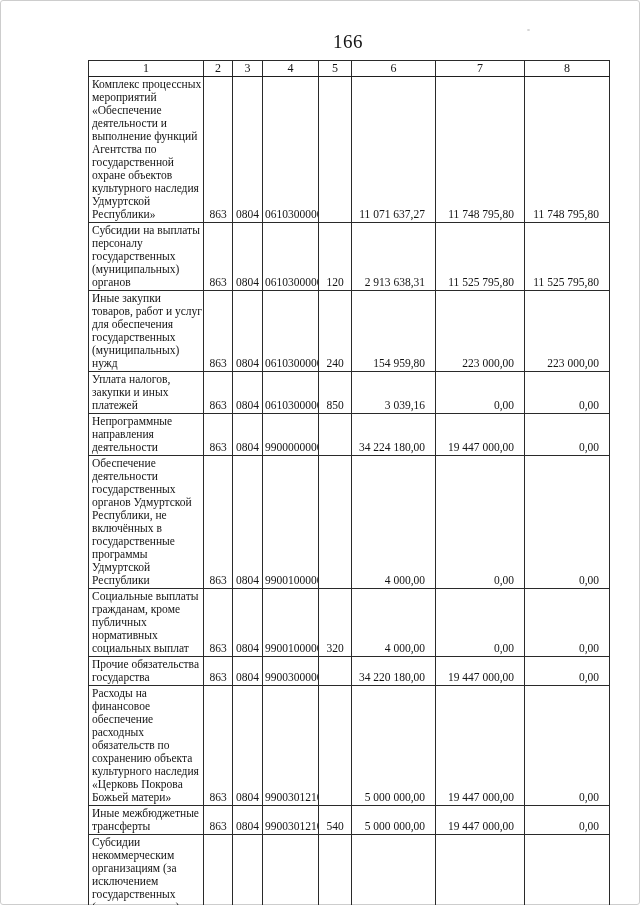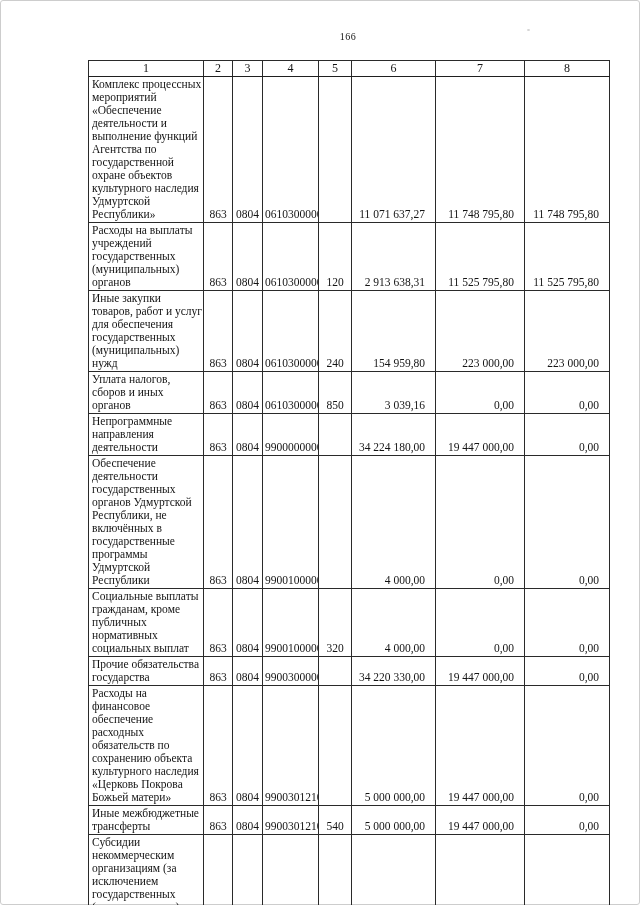--- a/index.html
+++ b/index.html
@@ -13,21 +13,21 @@
   }
   .scan-frame {
     position:absolute; left:0; top:0; right:0; bottom:0;
     border:1px solid #cdcdcd;
     border-radius:3px;
     pointer-events:none;
   }
   .page-number {
     position:absolute; top:31px; left:88px; width:520px;
     text-align:center;
-    font-size:10px;
+    font-size:19px;
     letter-spacing:0.5px;
   }
   table.budget {
     position:absolute; left:88px; top:60px;
     border-collapse:collapse;
     table-layout:fixed;
     width:521px;
     border:1.5px solid #1f1f1f;
   }
   th, td { border:1px solid #2a2a2a; overflow:hidden; }
@@ -87,41 +87,41 @@
         <td class="c1">Комплекс процессных мероприятий «Обеспечение деятельности и выполнение функций Агентства по государственной охране объектов культурного наследия Удмуртской Республики»</td>
         <td class="c2">863</td>
         <td class="c3">0804</td>
         <td class="c4">0610300000</td>
         <td class="c5"></td>
         <td class="c6">11 071 637,27</td>
         <td class="c7">11 748 795,80</td>
         <td class="c8">11 748 795,80</td>
       </tr>
       <tr>
-        <td class="c1">Расходы на выплаты учреждений государственных (муниципальных) органов</td>
+        <td class="c1">Субсидии на выплаты персоналу государственных (муниципальных) органов</td>
         <td class="c2">863</td>
         <td class="c3">0804</td>
         <td class="c4">0610300000</td>
         <td class="c5">120</td>
         <td class="c6">2 913 638,31</td>
         <td class="c7">11 525 795,80</td>
         <td class="c8">11 525 795,80</td>
       </tr>
       <tr>
         <td class="c1">Иные закупки товаров, работ и услуг для обеспечения государственных (муниципальных) нужд</td>
         <td class="c2">863</td>
         <td class="c3">0804</td>
         <td class="c4">0610300000</td>
         <td class="c5">240</td>
         <td class="c6">154 959,80</td>
         <td class="c7">223 000,00</td>
         <td class="c8">223 000,00</td>
       </tr>
       <tr>
-        <td class="c1">Уплата налогов, сборов и иных органов</td>
+        <td class="c1">Уплата налогов, закупки и иных платежей</td>
         <td class="c2">863</td>
         <td class="c3">0804</td>
         <td class="c4">0610300000</td>
         <td class="c5">850</td>
         <td class="c6">3 039,16</td>
         <td class="c7">0,00</td>
         <td class="c8">0,00</td>
       </tr>
       <tr>
         <td class="c1">Непрограммные направления деятельности</td>
@@ -152,21 +152,21 @@
         <td class="c6">4 000,00</td>
         <td class="c7">0,00</td>
         <td class="c8">0,00</td>
       </tr>
       <tr>
         <td class="c1">Прочие обязательства государства</td>
         <td class="c2">863</td>
         <td class="c3">0804</td>
         <td class="c4">9900300000</td>
         <td class="c5"></td>
-        <td class="c6">34 220 330,00</td>
+        <td class="c6">34 220 180,00</td>
         <td class="c7">19 447 000,00</td>
         <td class="c8">0,00</td>
       </tr>
       <tr>
         <td class="c1">Расходы на финансовое обеспечение расходных обязательств по сохранению объекта культурного наследия «Церковь Покрова Божьей матери»</td>
         <td class="c2">863</td>
         <td class="c3">0804</td>
         <td class="c4">9900301210</td>
         <td class="c5"></td>
         <td class="c6">5 000 000,00</td>

